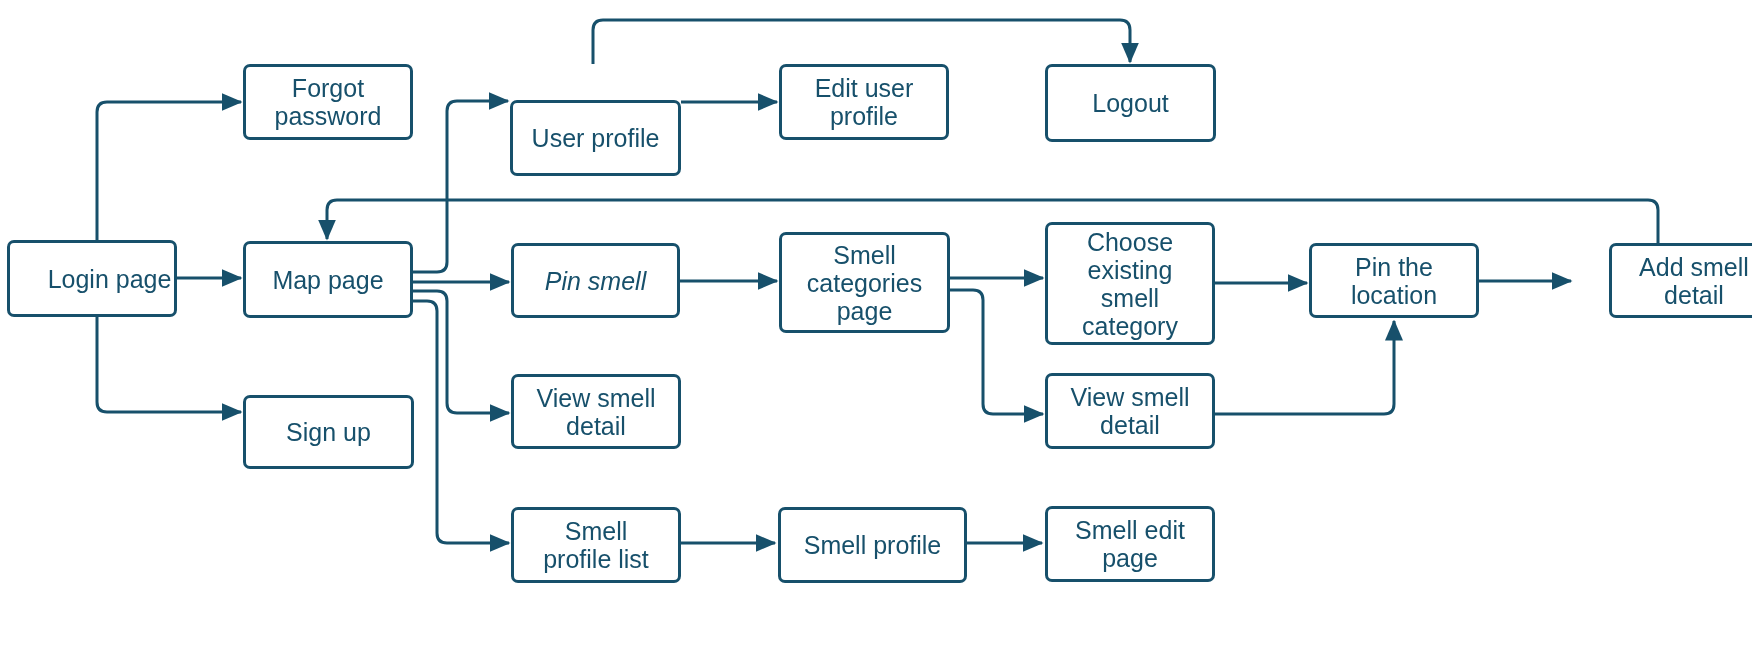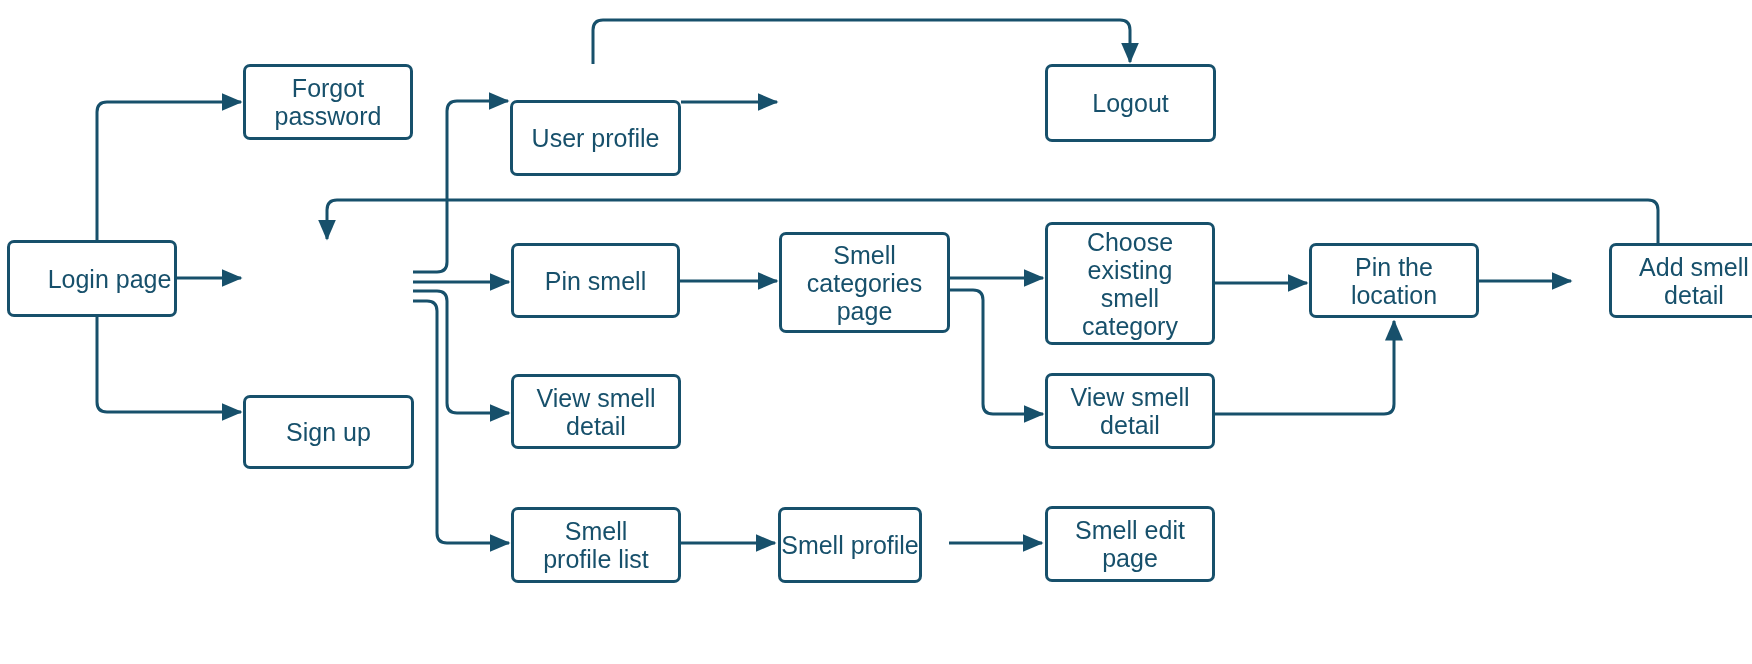--- a/index.html
+++ b/index.html
@@ -75,31 +75,34 @@
     <path class="edge" marker-end="url(#arrow)" d="M1479,281 L1571,281"></path>
     <path class="edge" marker-end="url(#arrow)" d="M1658,243 L1658,210 Q1658,200 1648,200 L337,200 Q327,200 327,210 L327,239"></path>
     <path class="edge" marker-end="url(#arrow)" d="M681,543 L775,543"></path>
     <path class="edge" marker-end="url(#arrow)" d="M949,543 L1042,543"></path>
   </svg>
 
   <div class="node" style="left:7px;   top:240px; width:170px; height:77px;padding-left:35px;">Login page</div>
   <div class="node" style="left:243px; top:64px;  width:170px; height:76px;">Forgot
 password</div>
   <div class="node" style="left:243px; top:375px; width:171px; height:74px;margin-top:20px;">Sign up</div>
+  <div class="node" style="left:243px; top:241px; width:170px; height:77px;">Map page</div>
   <div class="node" style="left:510px; top:64px;  width:171px; height:76px;margin-top:36px;">User profile</div>
+  <div class="node" style="left:779px; top:64px;  width:170px; height:76px;">Edit user
+profile</div>
   <div class="node" style="left:1045px;top:64px;  width:171px; height:78px;">Logout</div>
-  <div class="node" style="left:511px; top:243px; width:169px; height:75px;">Pin smell</div>
+  <div class="node" style="left:511px; top:243px; width:169px; height:75px;font-style:italic;">Pin smell</div>
   <div class="node" style="left:511px; top:374px; width:170px; height:75px;">View smell
 detail</div>
   <div class="node" style="left:511px; top:507px; width:170px; height:76px;">Smell
 profile list</div>
   <div class="node" style="left:779px; top:232px; width:171px; height:101px;">Smell
 categories
 page</div>
-  <div class="node" style="left:778px; top:507px; width:144px; height:76px;">Smell profile</div>
+  <div class="node" style="left:778px; top:507px; width:189px; height:76px;">Smell profile</div>
   <div class="node" style="left:1045px;top:222px; width:170px; height:123px;">Choose
 existing
 smell
 category</div>
   <div class="node" style="left:1045px;top:373px; width:170px; height:76px;">View smell
 detail</div>
   <div class="node" style="left:1045px;top:506px; width:170px; height:76px;">Smell edit
 page</div>
   <div class="node" style="left:1309px;top:243px; width:170px; height:75px;">Pin the
 location</div>

